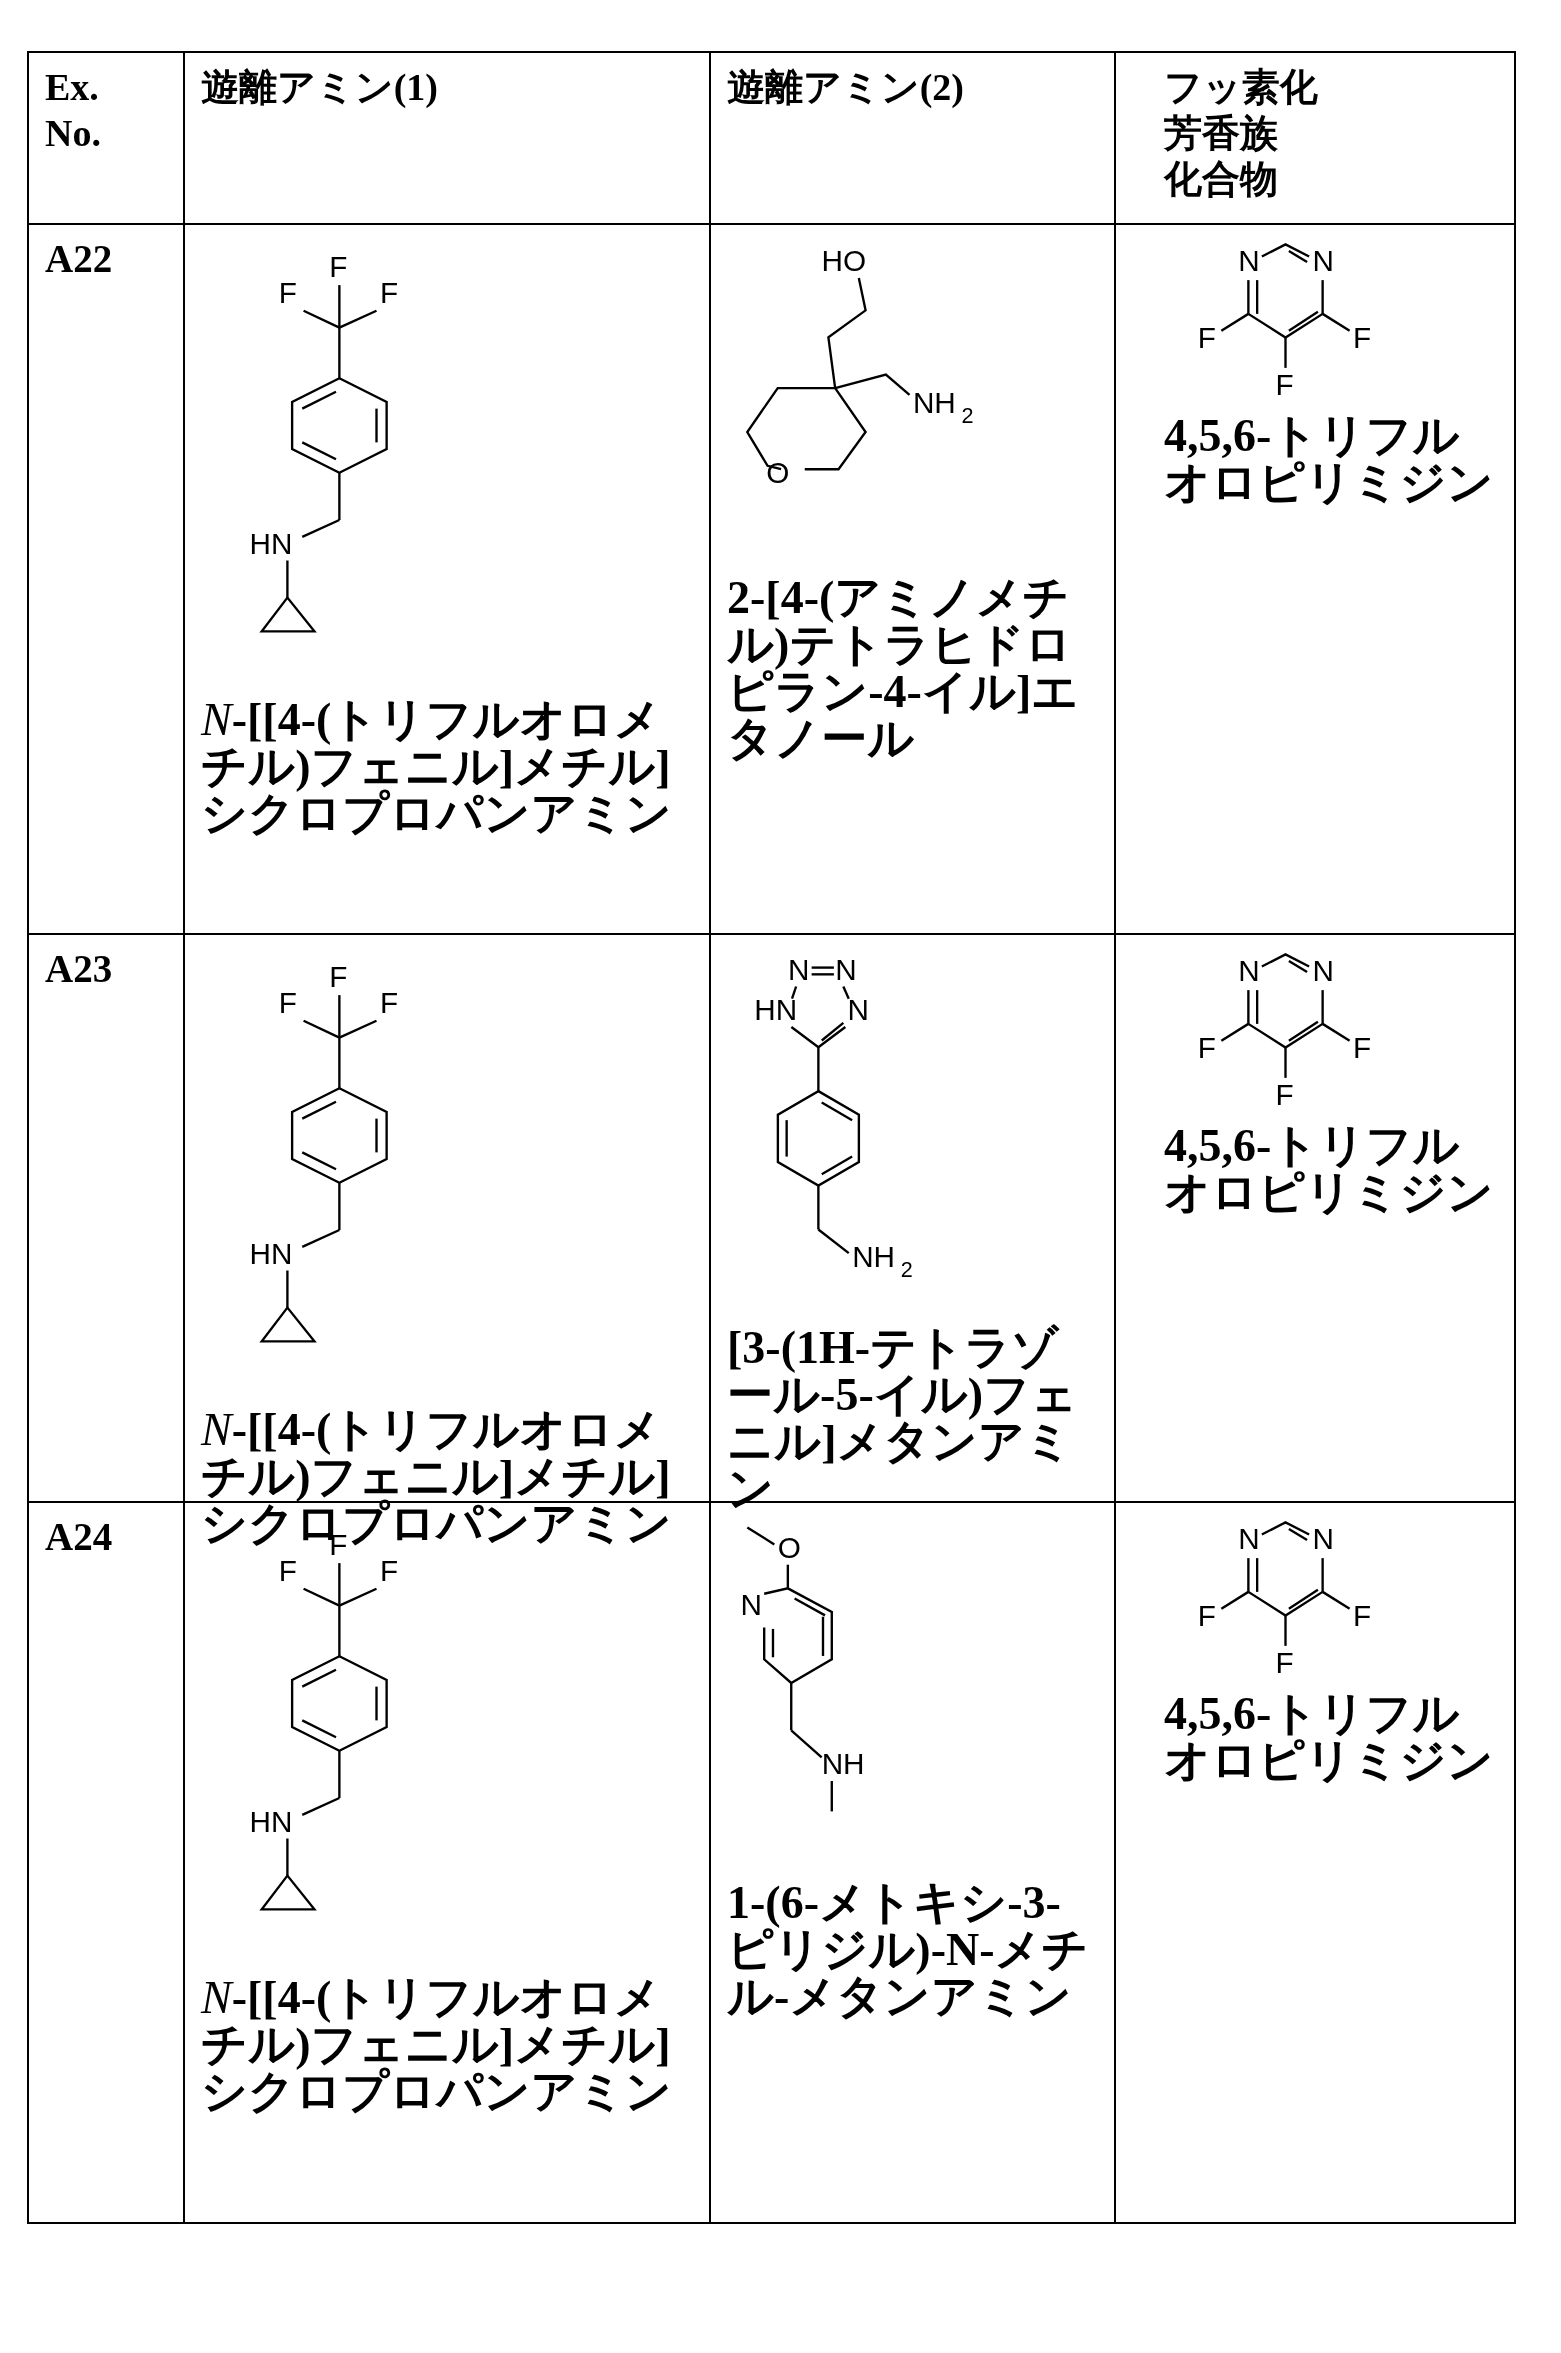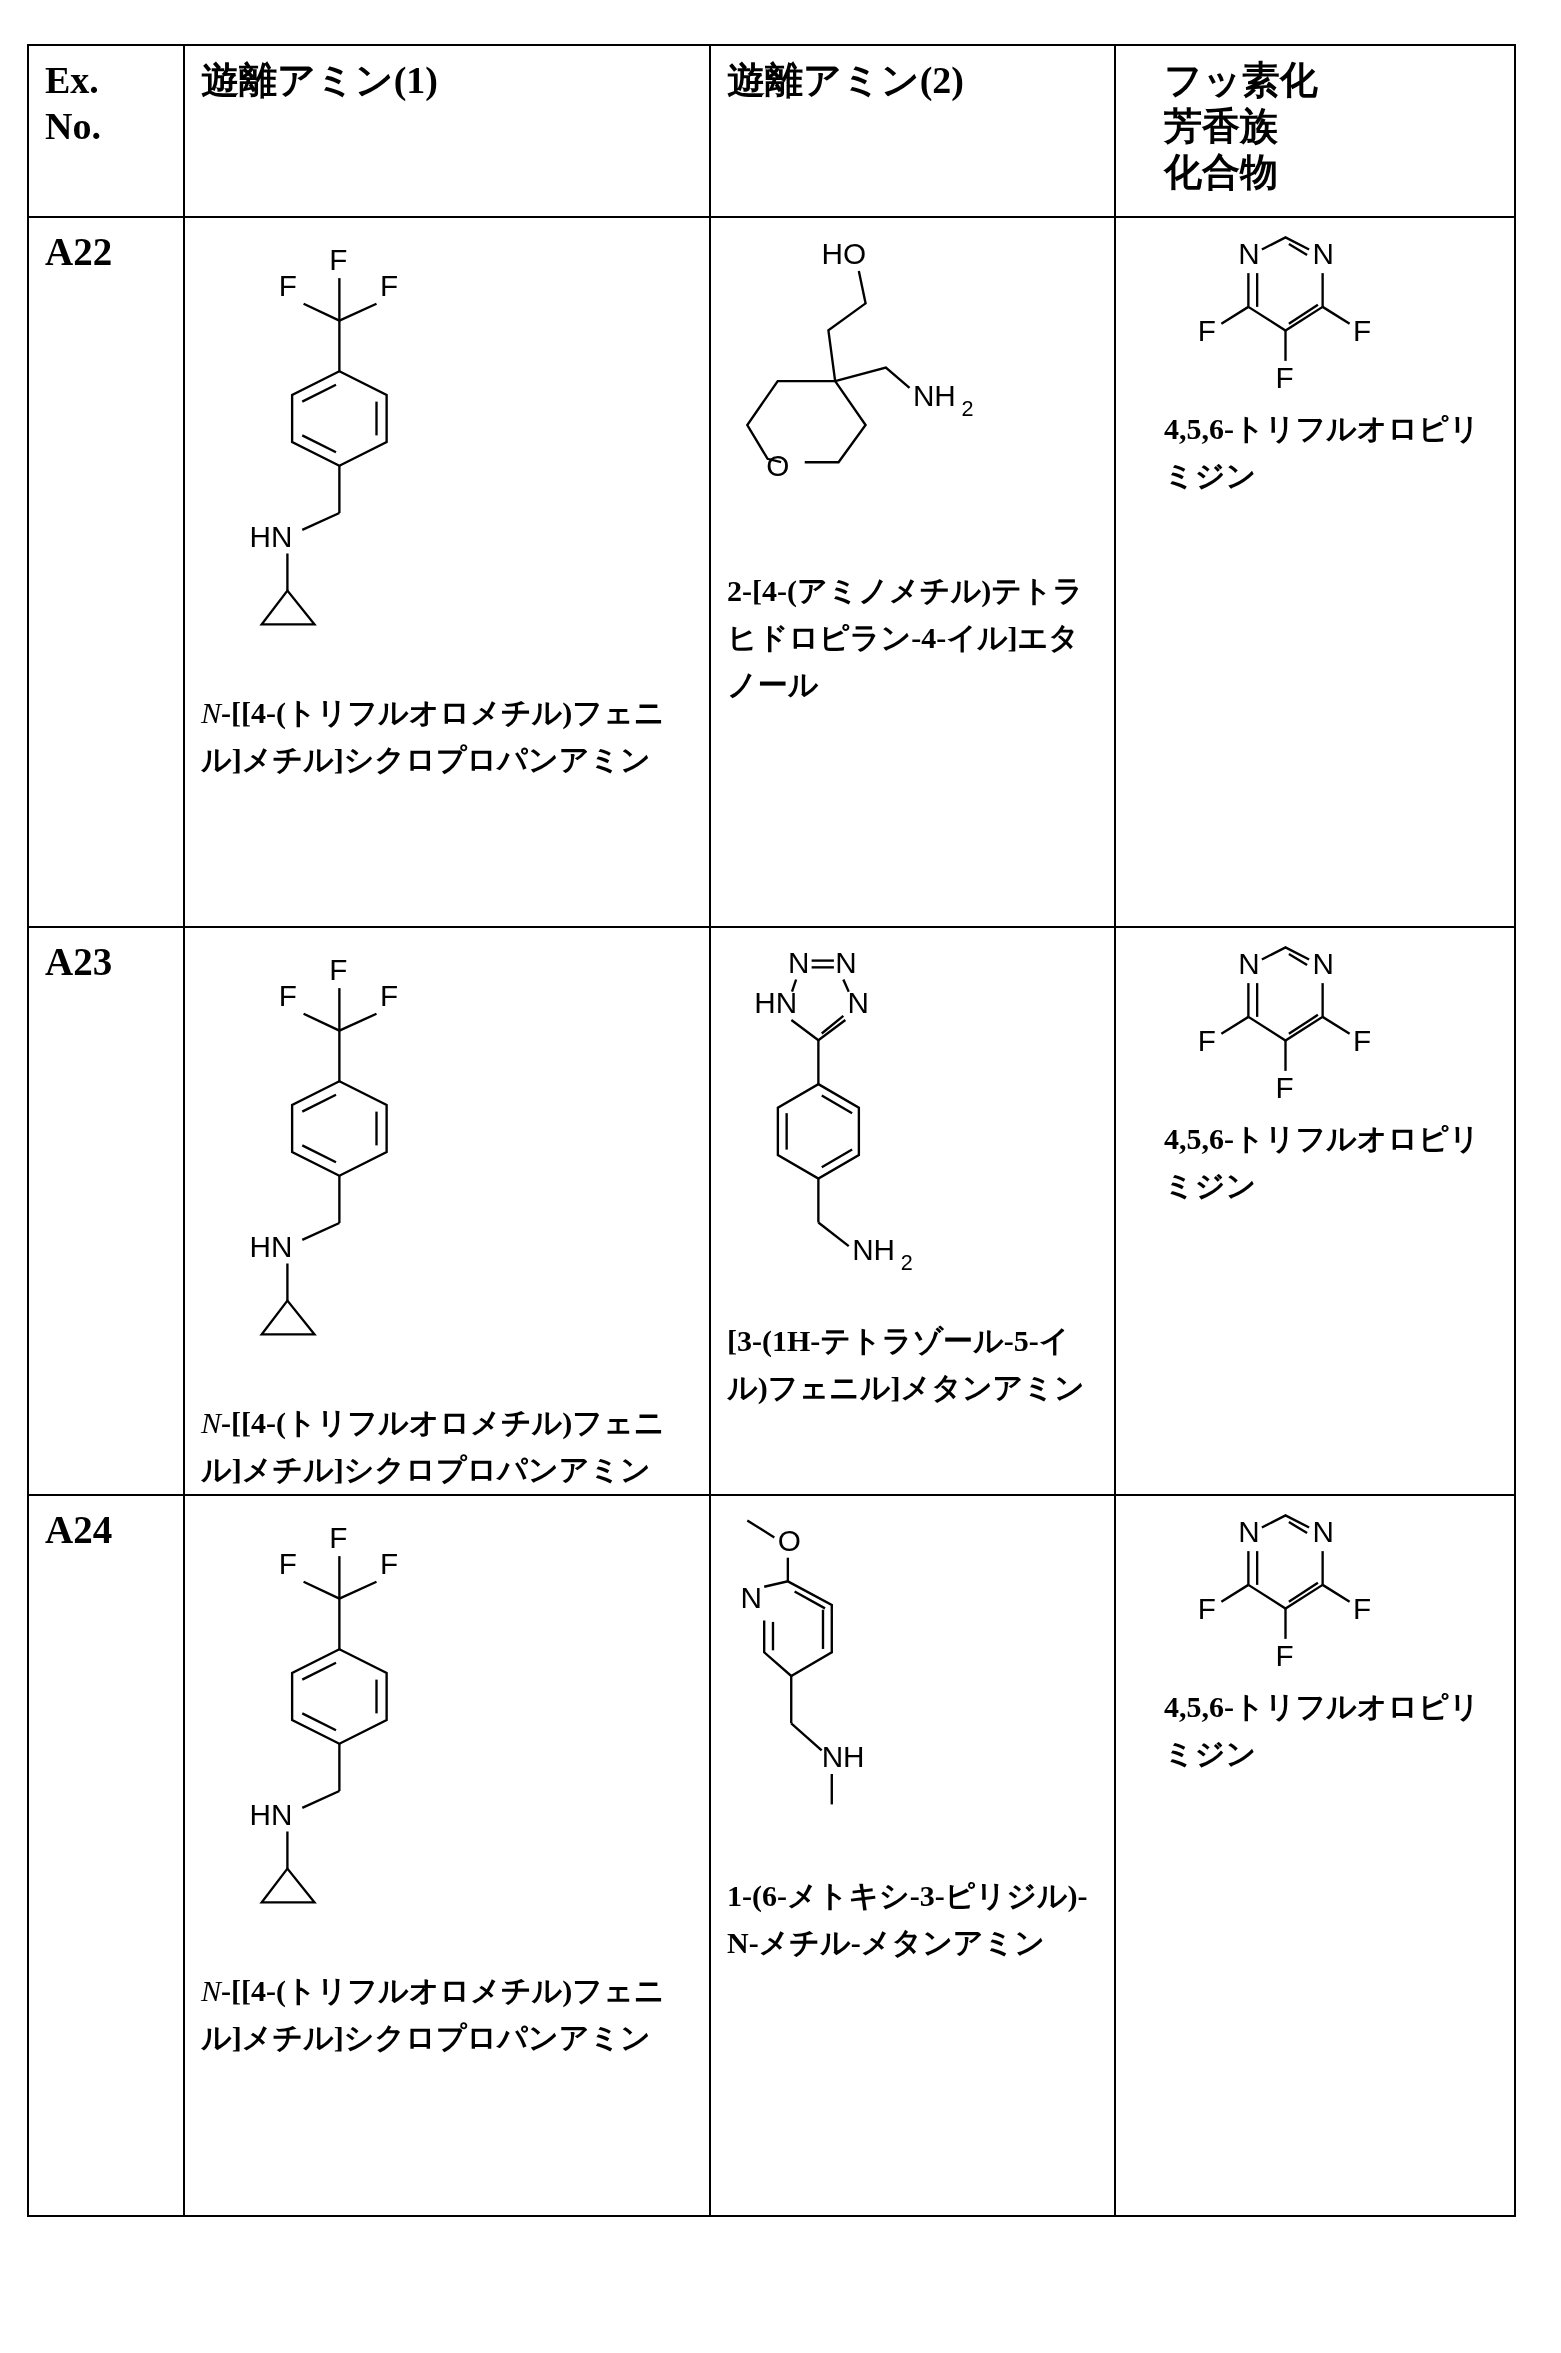--- a/index.html
+++ b/index.html
@@ -1,32 +1,32 @@
 <!DOCTYPE html>
 <html style="font-size:10.8px"><head>
 <meta charset="utf-8">
 <style>
   html,body{margin:0;padding:0;background:#fff;}
   body{width:1562px;height:2354px;position:relative;overflow:hidden;font-family:"Liberation Serif","DejaVu Serif",serif;color:#000;}
-  .tbl{position:absolute;left:27px;top:44px;width:1489px;border:2px solid #000;box-sizing:border-box;}
+  .tbl{position:absolute;left:27px;top:51px;width:1489px;border:2px solid #000;box-sizing:border-box;}
   .row{display:flex;border-bottom:2px solid #000;box-sizing:border-box;}
   .row:last-child{border-bottom:none;}
   .cell{box-sizing:border-box;border-right:2px solid #000;padding:10.8px 16px;position:relative;}
   .cell:last-child{border-right:none;}
   .c0{width:156px;}
   .c1{width:526px;}
   .c2{width:405px;}
   .c3{width:398px;padding-left:48px;}
   .hdr{height:172px;}
   .r22{height:710px;}
   .r23{height:568px;}
   .r24{height:719px;}
   .htext{font-weight:bold;font-size:38px;line-height:46px;white-space:pre-line;}
   .exno{font-weight:bold;font-size:39px;line-height:45px;}
-  .name{font-size:30px;line-height:47px;font-weight:bold;}
+  .name{font-size:46px;line-height:47px;font-weight:bold;}
   .name i{font-weight:normal;}
   svg{display:block;}
   svg text{font-family:"Liberation Sans","DejaVu Sans",sans-serif;font-size:44px;fill:#000;}
   svg line, svg polyline, svg polygon{stroke:#000;stroke-width:3.5;fill:none;}
 </style>
 </head>
 <body>
 
 <div class="tbl">
 

